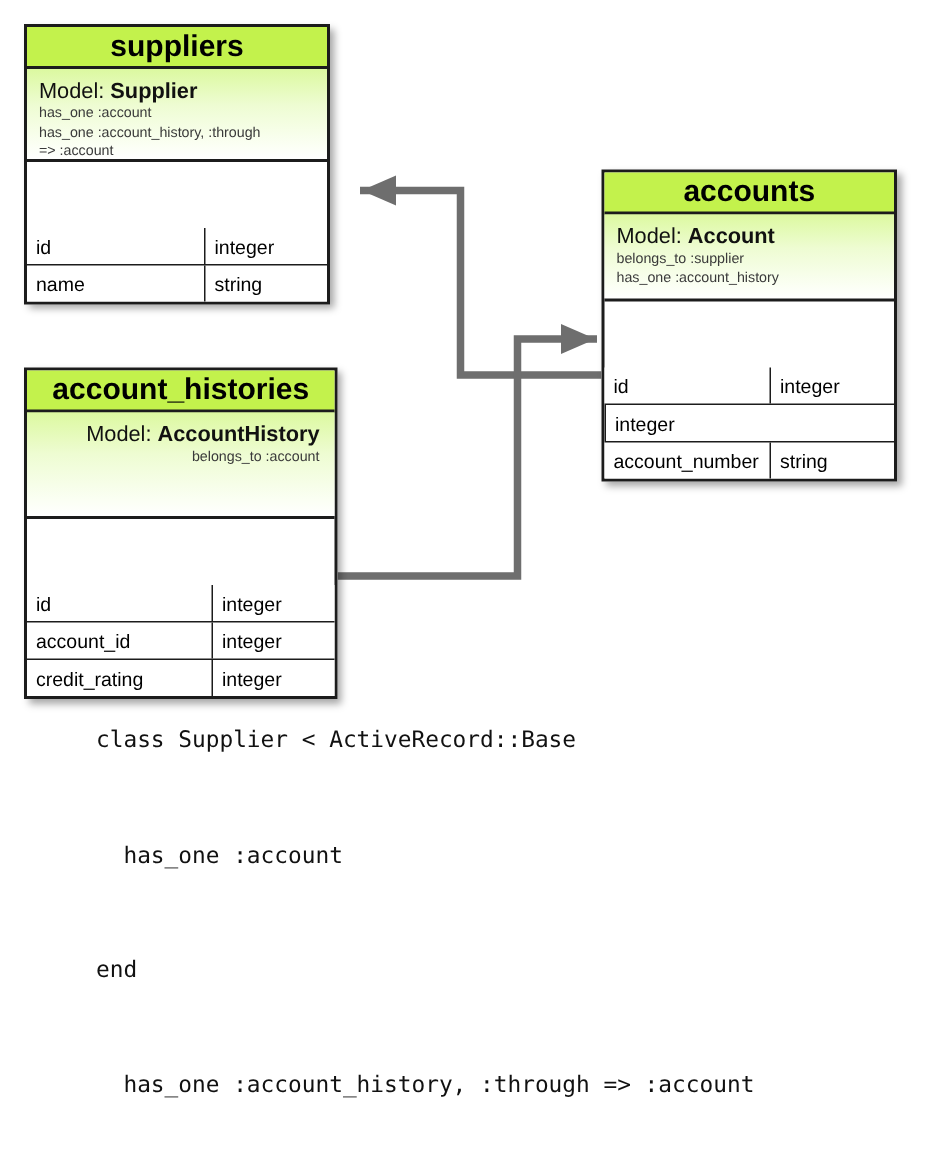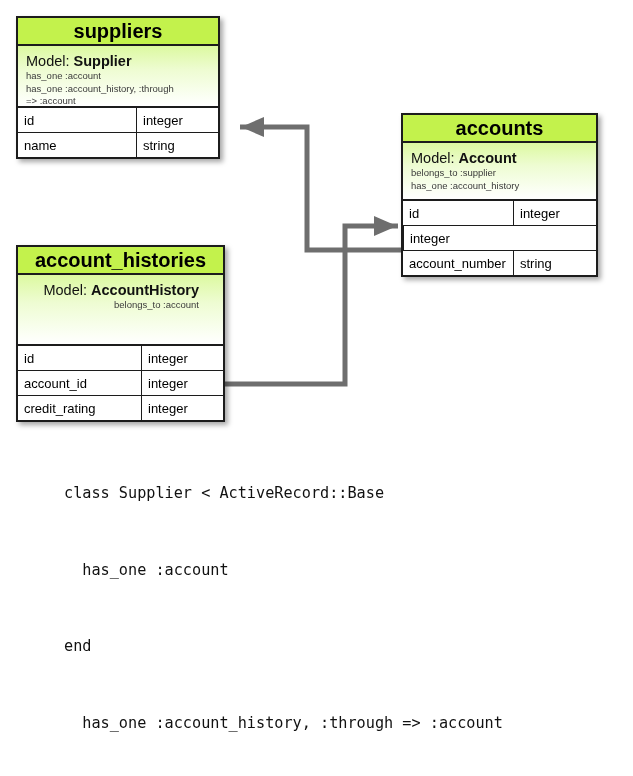--- a/index.html
+++ b/index.html
@@ -41,21 +41,21 @@
     font-weight: bold;
     font-size: 20px;
     color: #000000;
     background: #c3f24c;
     border-bottom: 2px solid #1c1c1c;
     letter-spacing: 0px;
   }
 
   .erd-model {
     box-sizing: border-box;
-    padding: 7px 24px 6px 8px;
+    padding: 7px 10px 6px 8px;
     border-bottom: 2px solid #1c1c1c;
     background: linear-gradient(to bottom, #dcf9a0 0%, #eefcd2 40%, #fbfff4 85%, #ffffff 100%);
   }
 
   .erd-model-line {
     font-size: 14.5px;
     color: #111111;
     line-height: 17px;
     white-space: nowrap;
   }
@@ -69,21 +69,21 @@
   }
 
   .erd-rows { display: block; }
 
   .erd-row {
     display: flex;
     height: 24px;
     border-top: 1.5px solid #1c1c1c;
     background: #ffffff;
   }
-  .erd-row:first-child { border-top: none; }
+  .erd-row:first-child { border-top: none; margin-top: 44px; }
 
   .erd-cell-name,
   .erd-cell-type {
     box-sizing: border-box;
     display: flex;
     align-items: center;
     font-size: 13px;
     color: #000000;
     padding-left: 6px;
     overflow: hidden;

